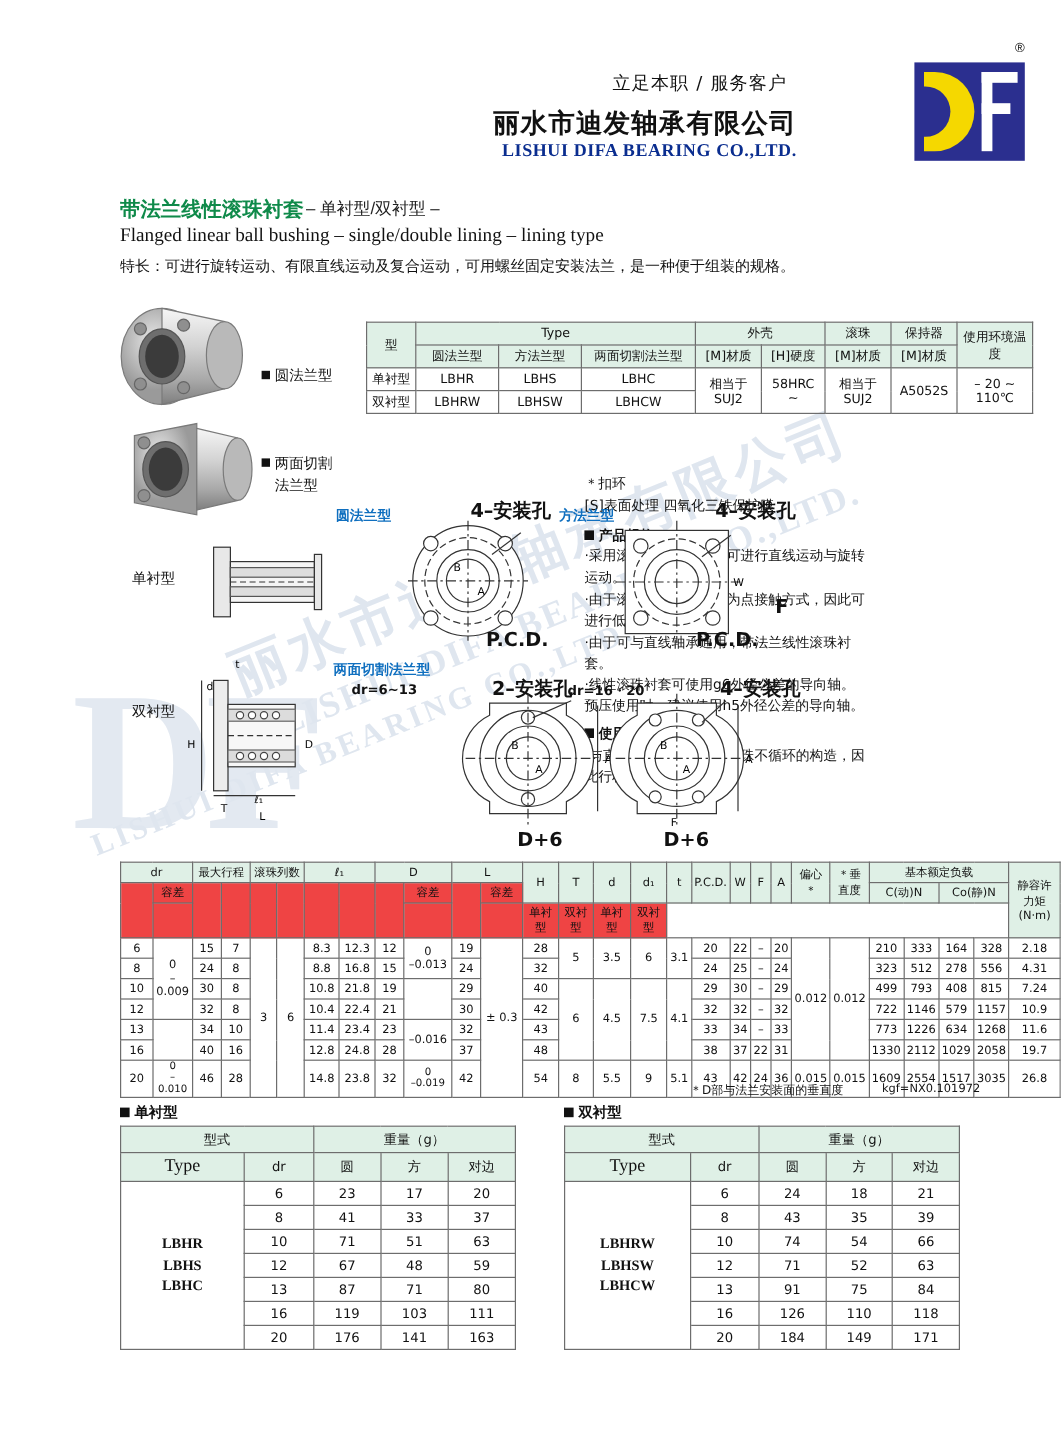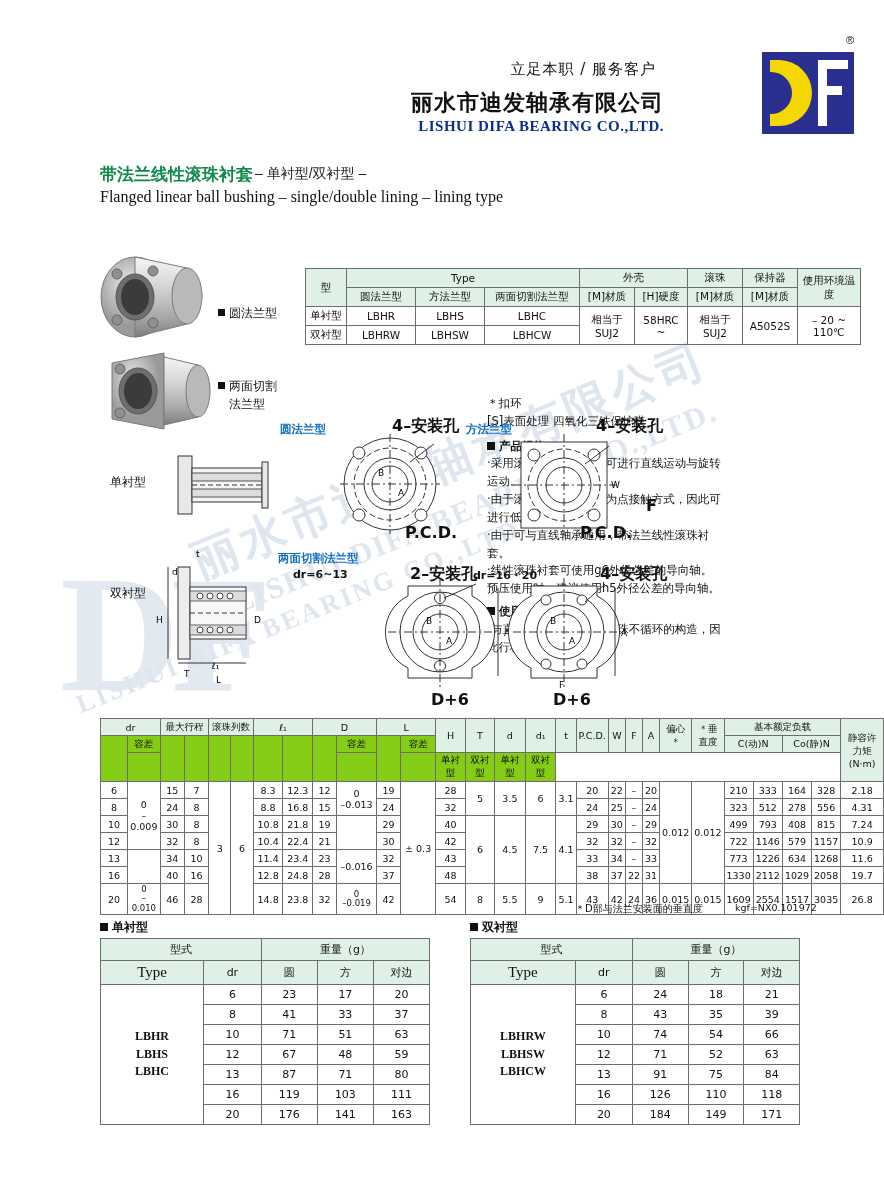--- a/index.html
+++ b/index.html
@@ -103,21 +103,21 @@
      font-family:"DejaVu Sans",sans-serif;}
   .dwg-note{position:absolute;font-size:16px;color:#111;font-family:"DejaVu Sans",sans-serif;font-weight:bold;}
   .dwg-note-b{position:absolute;font-size:11px;color:#111;font-weight:bold;font-family:"DejaVu Sans",sans-serif;}
 
   svg{display:block;}
 
   
   .tbl-main{position:absolute;left:100px;top:718px;font-size:9.5px;}
   .tbl-main td{border:1px solid #6d6d6d;text-align:center;padding:1px 2px;height:14px;}
   .tbl-main .hd{background:#dff0e6;}
-  .tbl-main .hd2{background:#84cc16;}
+  .tbl-main .hd2{background:#ef4444;}
 
   .note-right{position:absolute;left:575px;top:902px;font-size:10px;font-family:"DejaVu Sans",sans-serif;}
   .note-kgf{position:absolute;left:735px;top:902px;font-size:9.5px;font-family:"DejaVu Sans",sans-serif;}
 
   
   .wt-title{position:absolute;font-size:12px;font-weight:bold;font-family:"DejaVu Sans",sans-serif;}
   .tbl-wt{position:absolute;font-size:11px;}
   .tbl-wt td{border:1px solid #6d6d6d;text-align:center;padding:3px 4px;}
   .tbl-wt .hd{background:#dff0e6;}
   .tbl-wt .typecell{font-weight:bold;font-family:"Liberation Serif",serif;font-size:12px;line-height:1.45;}
@@ -145,20 +145,21 @@
       <div class="logo-d-inner"></div>
       <div class="logo-f3"></div>
       <div class="logo-f1"></div>
       <div class="logo-f2"></div>
     </div>
   </div>
 
   <div class="title-cn">带法兰线性滚珠衬套</div>
   <div class="title-cn-sub">– 单衬型/双衬型 –</div>
   <div class="title-en">Flanged linear ball bushing – single/double lining – lining type</div>
+  <div class="feature">特长：可进行旋转运动、有限直线运动及复合运动，可用螺丝固定安装法兰，是一种便于组装的规格。</div>
 
   <div class="ph" style="left:95px;top:250px;width:115px;height:90px;">
     <svg width="115" height="90" viewBox="0 0 115 90">
       <defs>
         <linearGradient id="mt" x1="0" y1="0" x2="0" y2="1">
           <stop offset="0%" stop-color="#f6f6f6"></stop>
             <stop offset="40%" stop-color="#d2d2d2"></stop>
           <stop offset="75%" stop-color="#a8a8a8"></stop>
             <stop offset="100%" stop-color="#7f7f7f"></stop>
         </linearGradient>

